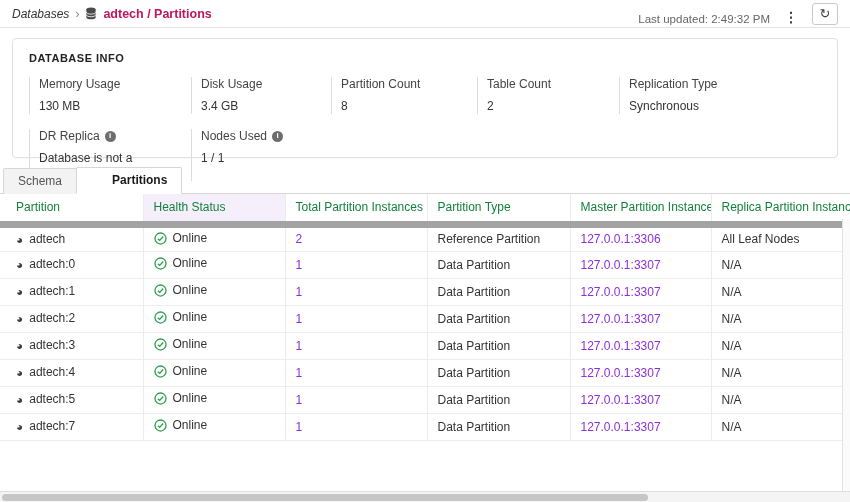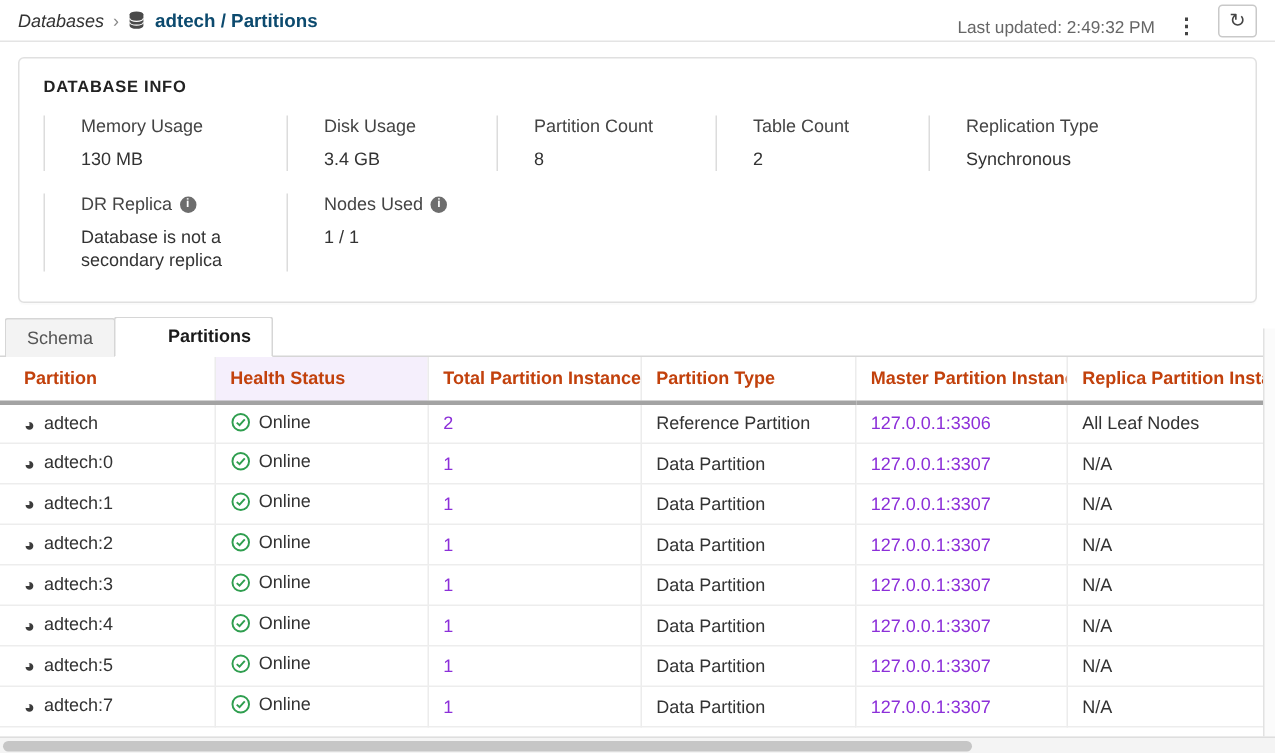--- a/index.html
+++ b/index.html
@@ -16,37 +16,37 @@
   }
   
   .topbar{
     height:28px;display:flex;align-items:center;justify-content:space-between;
     padding:0 12px;border-bottom:1px solid #e4e4e4;background:#fff;
   }
   .breadcrumb{display:flex;align-items:center;gap:6px;}
   .breadcrumb .root{color:#333;cursor:pointer;font-style:italic;}
   .breadcrumb .sep{color:#888;}
   .breadcrumb .dbicon{display:inline-flex;align-items:center;}
-  .breadcrumb .title{font-weight:700;color:#0c4a6e;font-size:12.5px;}
+  .breadcrumb .title{font-weight:700;color:#be185d;font-size:12.5px;}
   .topbar-right{display:flex;align-items:flex-end;gap:12px;}
   .last-updated{color:#666;font-size:11.5px;}
   .kebab{color:#444;font-size:14px;font-weight:700;cursor:pointer;padding:0 2px;}
   .refresh-btn{
     width:26px;height:22px;border:1px solid #c9c9c9;border-radius:3px;background:#fff;
     display:flex;align-items:center;justify-content:center;cursor:pointer;
     font-size:13px;color:#444;padding:0;
   }
   
   .card{
     margin:10px 12px 0 12px;border:1px solid #e0e0e0;border-radius:4px;background:#fff;
-    padding:13px 16px 12px 16px;height:164px;box-shadow:0 1px 1px rgba(0,0,0,0.02);
+    padding:13px 16px 12px 16px;height:120px;box-shadow:0 1px 1px rgba(0,0,0,0.02);
   }
   .card-title{font-size:11px;font-weight:700;letter-spacing:.5px;color:#222;}
   .stats{display:flex;margin-top:13px;}
-  .stat{border-left:1px solid #dcdcdc;padding-left:24px;}
+  .stat{border-left:1px solid #dcdcdc;padding-left:9px;}
   .stat .lbl{color:#444;display:flex;align-items:center;gap:5px;white-space:nowrap;}
   .stat .val{color:#333;margin-top:8px;line-height:1.25;}
   .s-w0{width:162px;}
   .s-w1{width:140px;}
   .s-w2{width:146px;}
   .s-w3{width:142px;}
   .s-w4{flex:1;}
   .stats.row2{margin-top:15px;}
   .stat .val.wrap{max-width:132px;}
   .info-ic{
@@ -70,21 +70,21 @@
   }
   
   table{border-collapse:collapse;table-layout:fixed;width:850px;background:#fff;}
   col.c0{width:143px;} col.c1{width:142px;} col.c2{width:142px;}
   col.c3{width:143px;} col.c4{width:141px;} col.c5{width:139px;}
   th,td{
     text-align:left;font-weight:400;padding:0 8px 0 10px;
     border-right:1px solid #ececec;white-space:nowrap;overflow:hidden;
     font-size:12px;
   }
-  th{height:30px;font-weight:700;color:#c2410c;border-bottom:3px solid #a3a3a3;}
+  th{height:30px;font-weight:400;color:#15803d;border-bottom:7px solid #a3a3a3;}
   th.hl{background:var(--hl);}
   td{height:27px;color:#333;border-bottom:1px solid #ededed;}
   th:first-child,td:first-child{padding-left:16px;}
   th:last-child,td:last-child{border-right:none;}
   .pie{color:#3c3c3c;font-size:12px;margin-right:6px;vertical-align:-1px;}
   .check{display:inline-block;vertical-align:-3px;margin-right:6px;}
   .lnk{color:var(--accent);cursor:pointer;}
   
   .vbar{
     position:absolute;right:0;top:219px;bottom:11px;width:8px;

